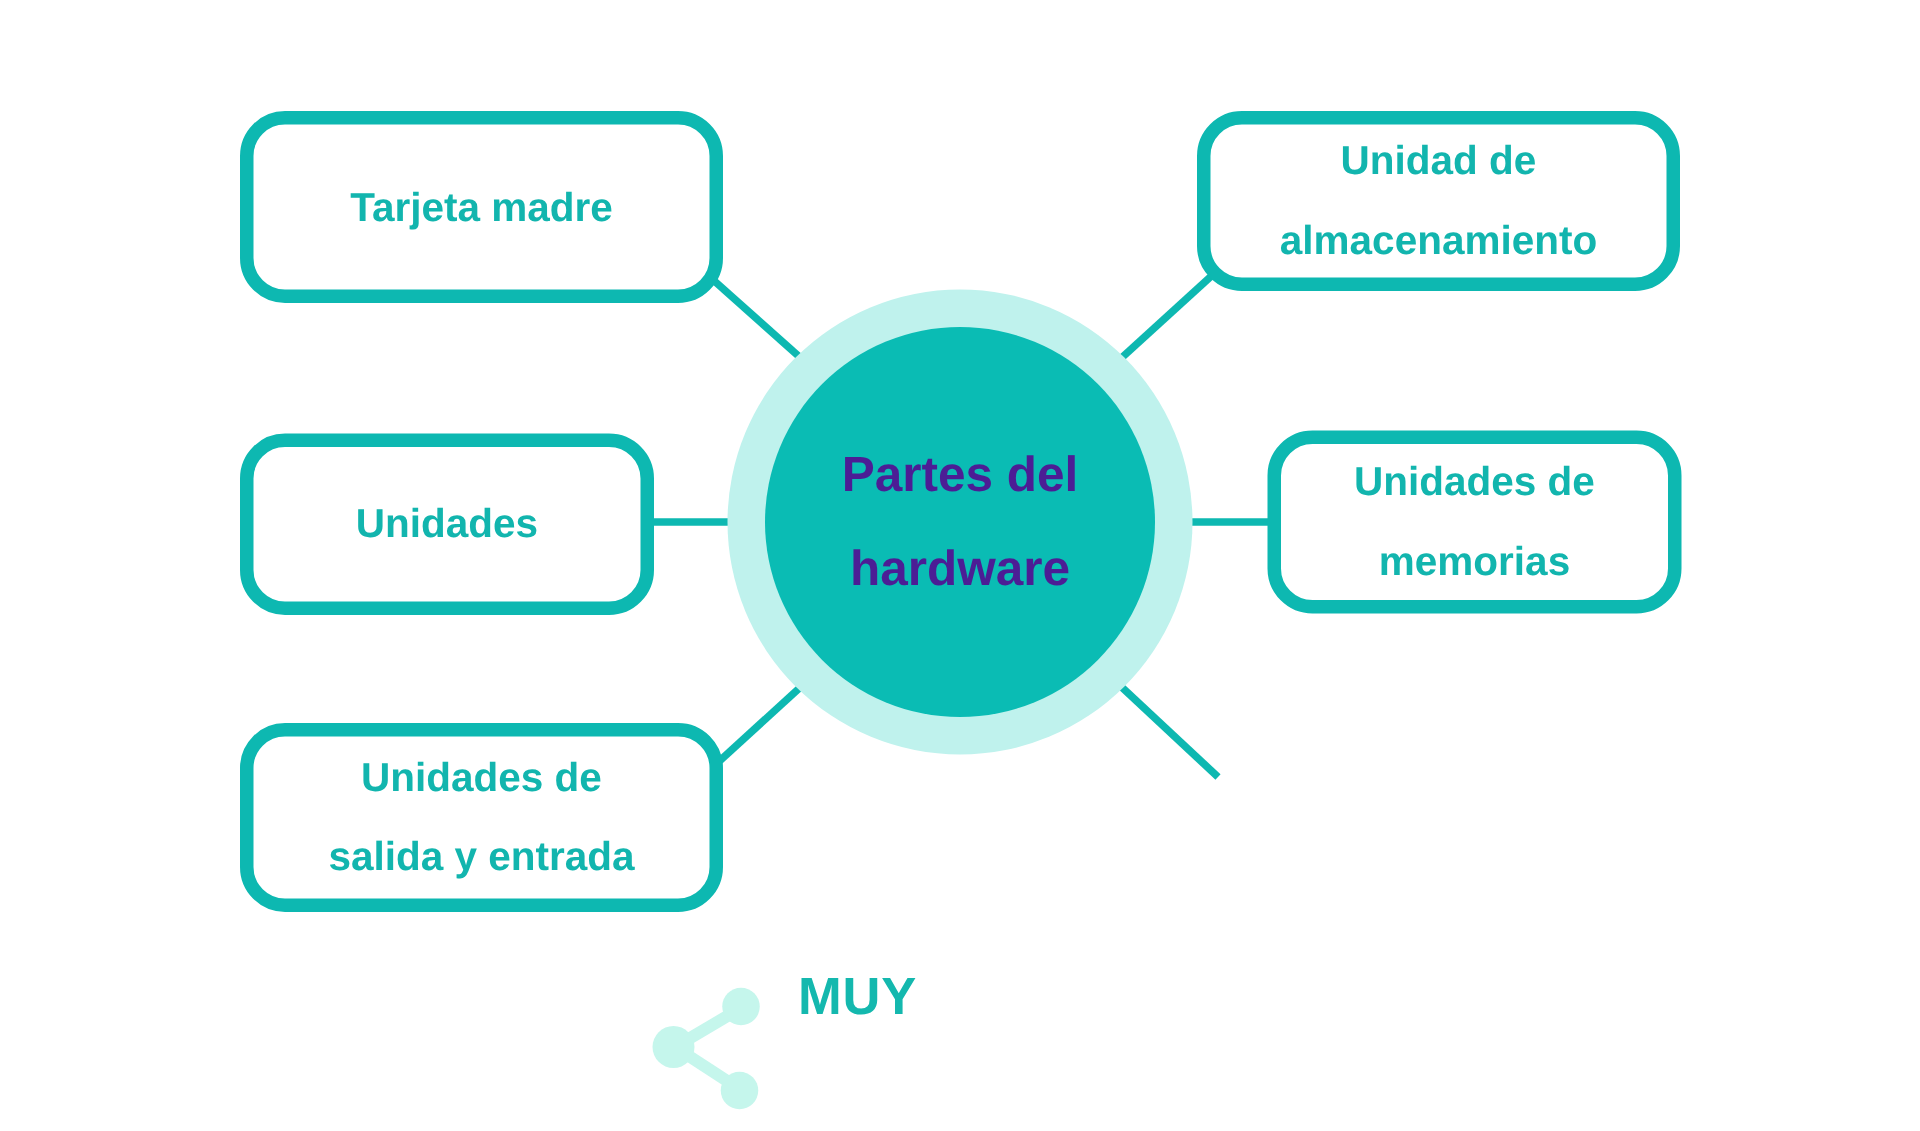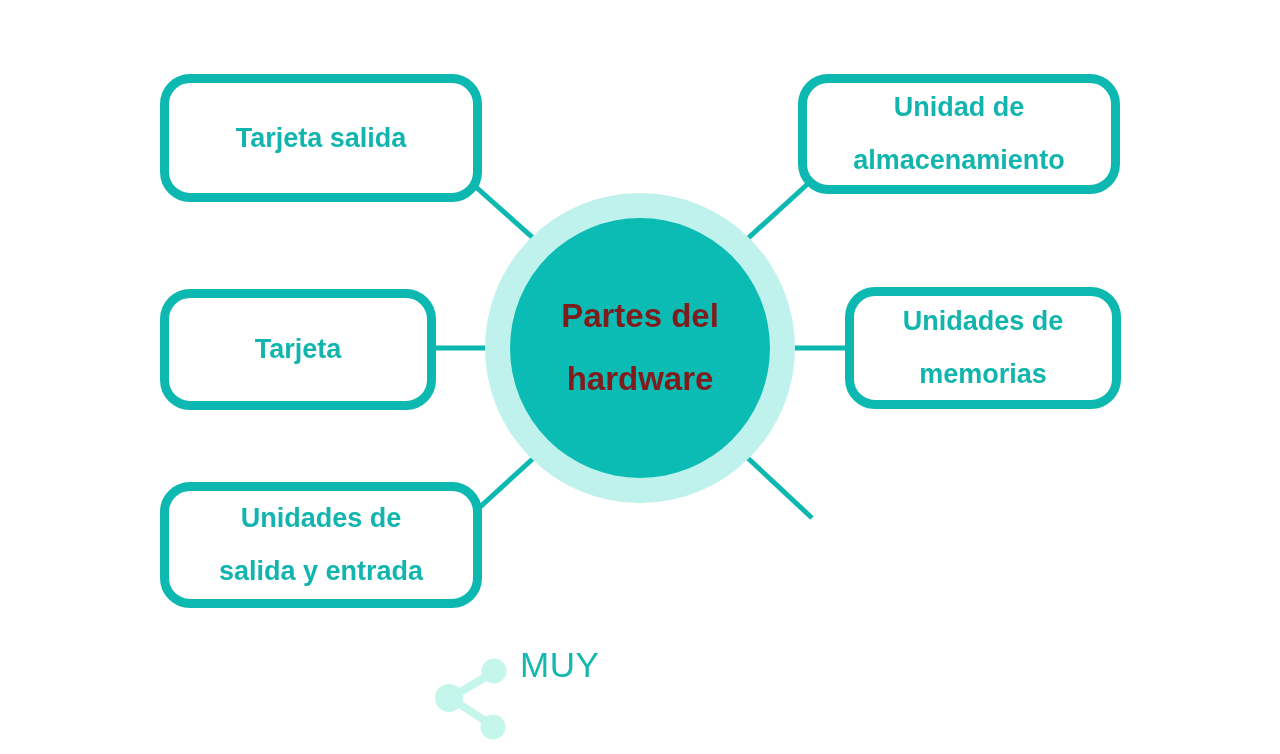--- a/index.html
+++ b/index.html
@@ -35,21 +35,21 @@
   .center-circle {
     width: 260px; height: 260px;
     border-radius: 50%;
     background: #0abcb4;
     display: flex;
     align-items: center;
     justify-content: center;
     text-align: center;
   }
   .center-label {
-    color: #7f1d1d;
+    color: #4c1d95;
     font-size: 33px;
     font-weight: bold;
     line-height: 1.9;
     white-space: pre-line;
   }
   
   .node {
     position: absolute;
     box-sizing: border-box;
     background: #ffffff;
@@ -78,24 +78,24 @@
     position: absolute;
     left: 432px; top: 640px;
     display: flex;
     align-items: flex-start;
   }
   .logo-icon {
     width: 84px; height: 100px;
     margin-top: 8px;
   }
   .logo-text {
-    margin-left: 4px;
+    margin-left: 16px;
     color: #14b8ae;
     font-size: 35px;
-    font-weight: 400;
+    font-weight: 700;
     letter-spacing: 0.5px;
     line-height: 50px;
     font-family: "Liberation Sans", sans-serif;
   }
 </style>
 </head>
 <body>
 
 <div class="canvas">
 
@@ -111,28 +111,28 @@
   </svg>
 
   <div class="halo">
     <div class="center-circle">
       <div class="center-label">Partes del
 hardware</div>
     </div>
   </div>
 
   <div class="node n0">
-    <div class="node-label">Tarjeta salida</div>
+    <div class="node-label">Tarjeta madre</div>
   </div>
   <div class="node n1">
     <div class="node-label">Unidad de
 almacenamiento</div>
   </div>
   <div class="node n2">
-    <div class="node-label">Tarjeta</div>
+    <div class="node-label">Unidades</div>
   </div>
   <div class="node n3">
     <div class="node-label">Unidades de
 memorias</div>
   </div>
   <div class="node n4">
     <div class="node-label">Unidades de
 salida y entrada</div>
   </div>
 

